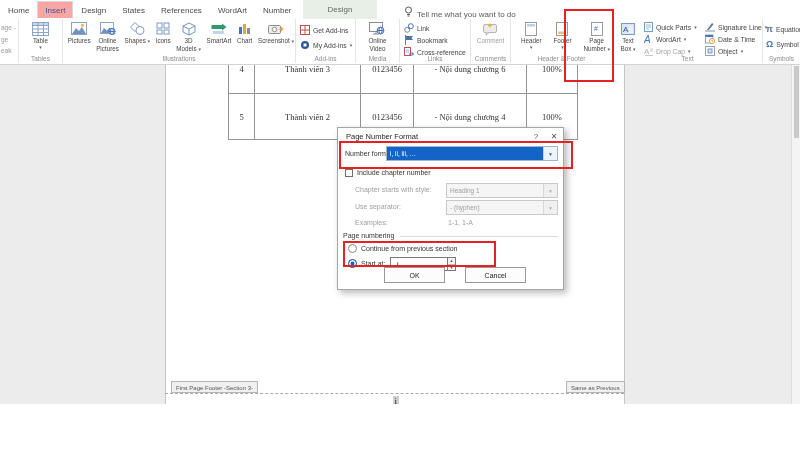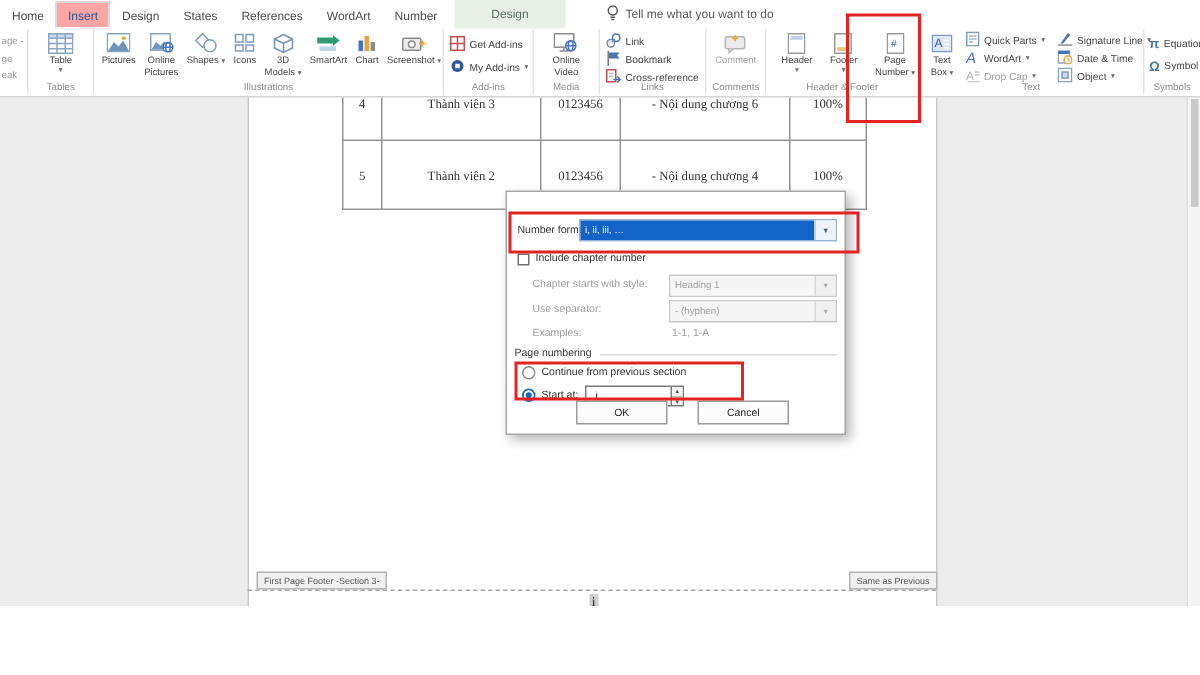--- a/index.html
+++ b/index.html
@@ -3,21 +3,21 @@
 <meta charset="utf-8">
 <style>
   html,body{margin:0;padding:0;background:#fff}
   .app{position:relative;width:800px;height:404px;font-family:"Liberation Sans",sans-serif;overflow:hidden;background:#fff;-webkit-font-smoothing:antialiased}
   
   .tabrow{position:absolute;left:0;top:0;width:800px;height:19px;background:#fff;z-index:10}
   .tabs{position:absolute;left:0;top:0;height:19px;display:flex;align-items:flex-end}
   .tab{font-size:8px;color:#4b4b4b;padding:4px 7px 3px;border:1px solid transparent;white-space:nowrap;cursor:default}
   .tab.active{color:#2b579a;border-color:#d8d8d8;border-bottom-color:#fff;background:#fca5a5}
   .ctxtab{position:absolute;left:303px;top:0;width:74px;height:19px;background:#e7efe7;color:#5d6f5d;font-size:8px;display:flex;align-items:center;justify-content:center}
-  .tellme{position:absolute;left:404px;top:0;height:19px;display:flex;align-items:center;gap:4px;font-size:8px;color:#5a5a5a}
+  .tellme{position:absolute;left:404px;top:0;height:19px;display:flex;align-items:flex-end;gap:4px;font-size:8px;color:#5a5a5a}
   
   .ribbon{position:absolute;left:0;top:19px;width:800px;height:45px;background:#fff;border-bottom:1px solid #d4d4d4;z-index:9}
   .rgroup{position:absolute;top:0;height:44px;border-right:1px solid #e5e5e5;box-sizing:border-box}
   .glabel{position:absolute;bottom:1px;left:0;width:100%;text-align:center;font-size:6.5px;color:#8d8d8d;white-space:nowrap}
   .bigbtns{position:absolute;top:2px;left:0;width:100%;display:flex;justify-content:space-around;align-items:flex-start}
   .bigbtn{display:flex;flex-direction:column;align-items:center;font-size:6.3px;line-height:1.2;color:#454545;text-align:center;white-space:nowrap}
   .bigbtn .ic{height:15px;display:flex;align-items:center;margin-bottom:1px}
   .stack{position:absolute;left:4px;top:2px;display:flex;flex-direction:column;gap:1px}
   .smallitem{display:flex;align-items:center;gap:3px;font-size:6.8px;color:#454545;height:10px;white-space:nowrap}
   .dim{color:#9f9f9f}
@@ -458,20 +458,25 @@
     <div class="tag" style="left:171px">First Page Footer -Section 3-</div>
     <div class="tag" style="left:566px">Same as Previous</div>
     <div class="dashline"></div>
     <div class="cursor-i">i</div>
     <div class="scrollbar">
         <div class="sb-thumb"></div>
       </div>
   </div>
 
   <div class="dialog">
+    <div class="d-title">
+      <span class="t">Page Number Format</span>
+      <span class="d-help">?</span>
+      <span class="d-close">✕</span>
+    </div>
 
     <div class="d-lab" style="left:7px;top:22px">Number format:</div>
     <div class="dd" style="left:48px;top:18px;width:172px">
       <span class="val">i, ii, iii, …</span>
       <span class="chev">▼</span>
     </div>
 
     <div class="cb" style="left:7px;top:41px"></div>
     <div class="d-lab" style="left:19px;top:41px">Include chapter number</div>
 

